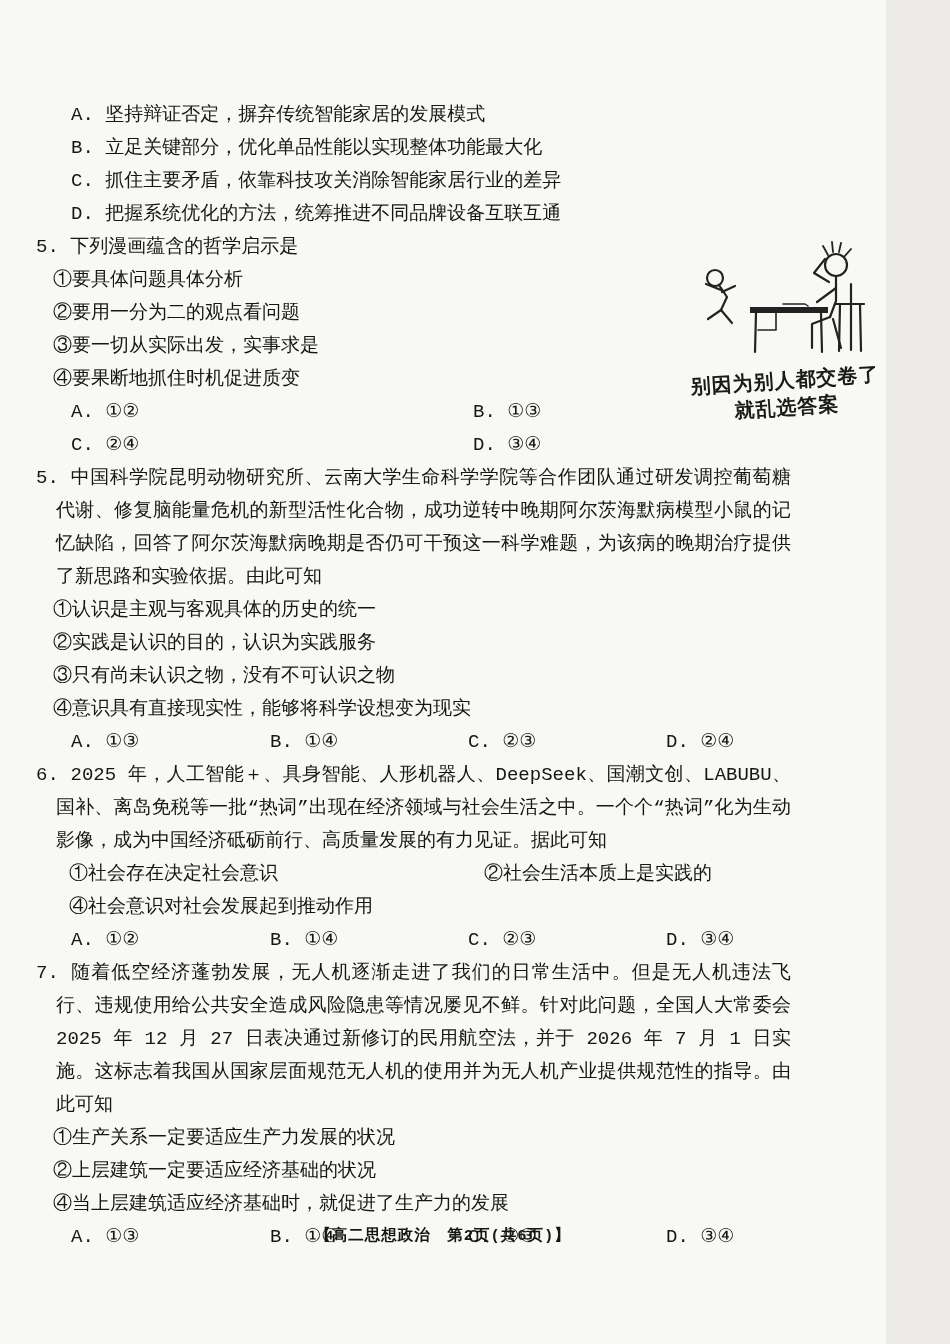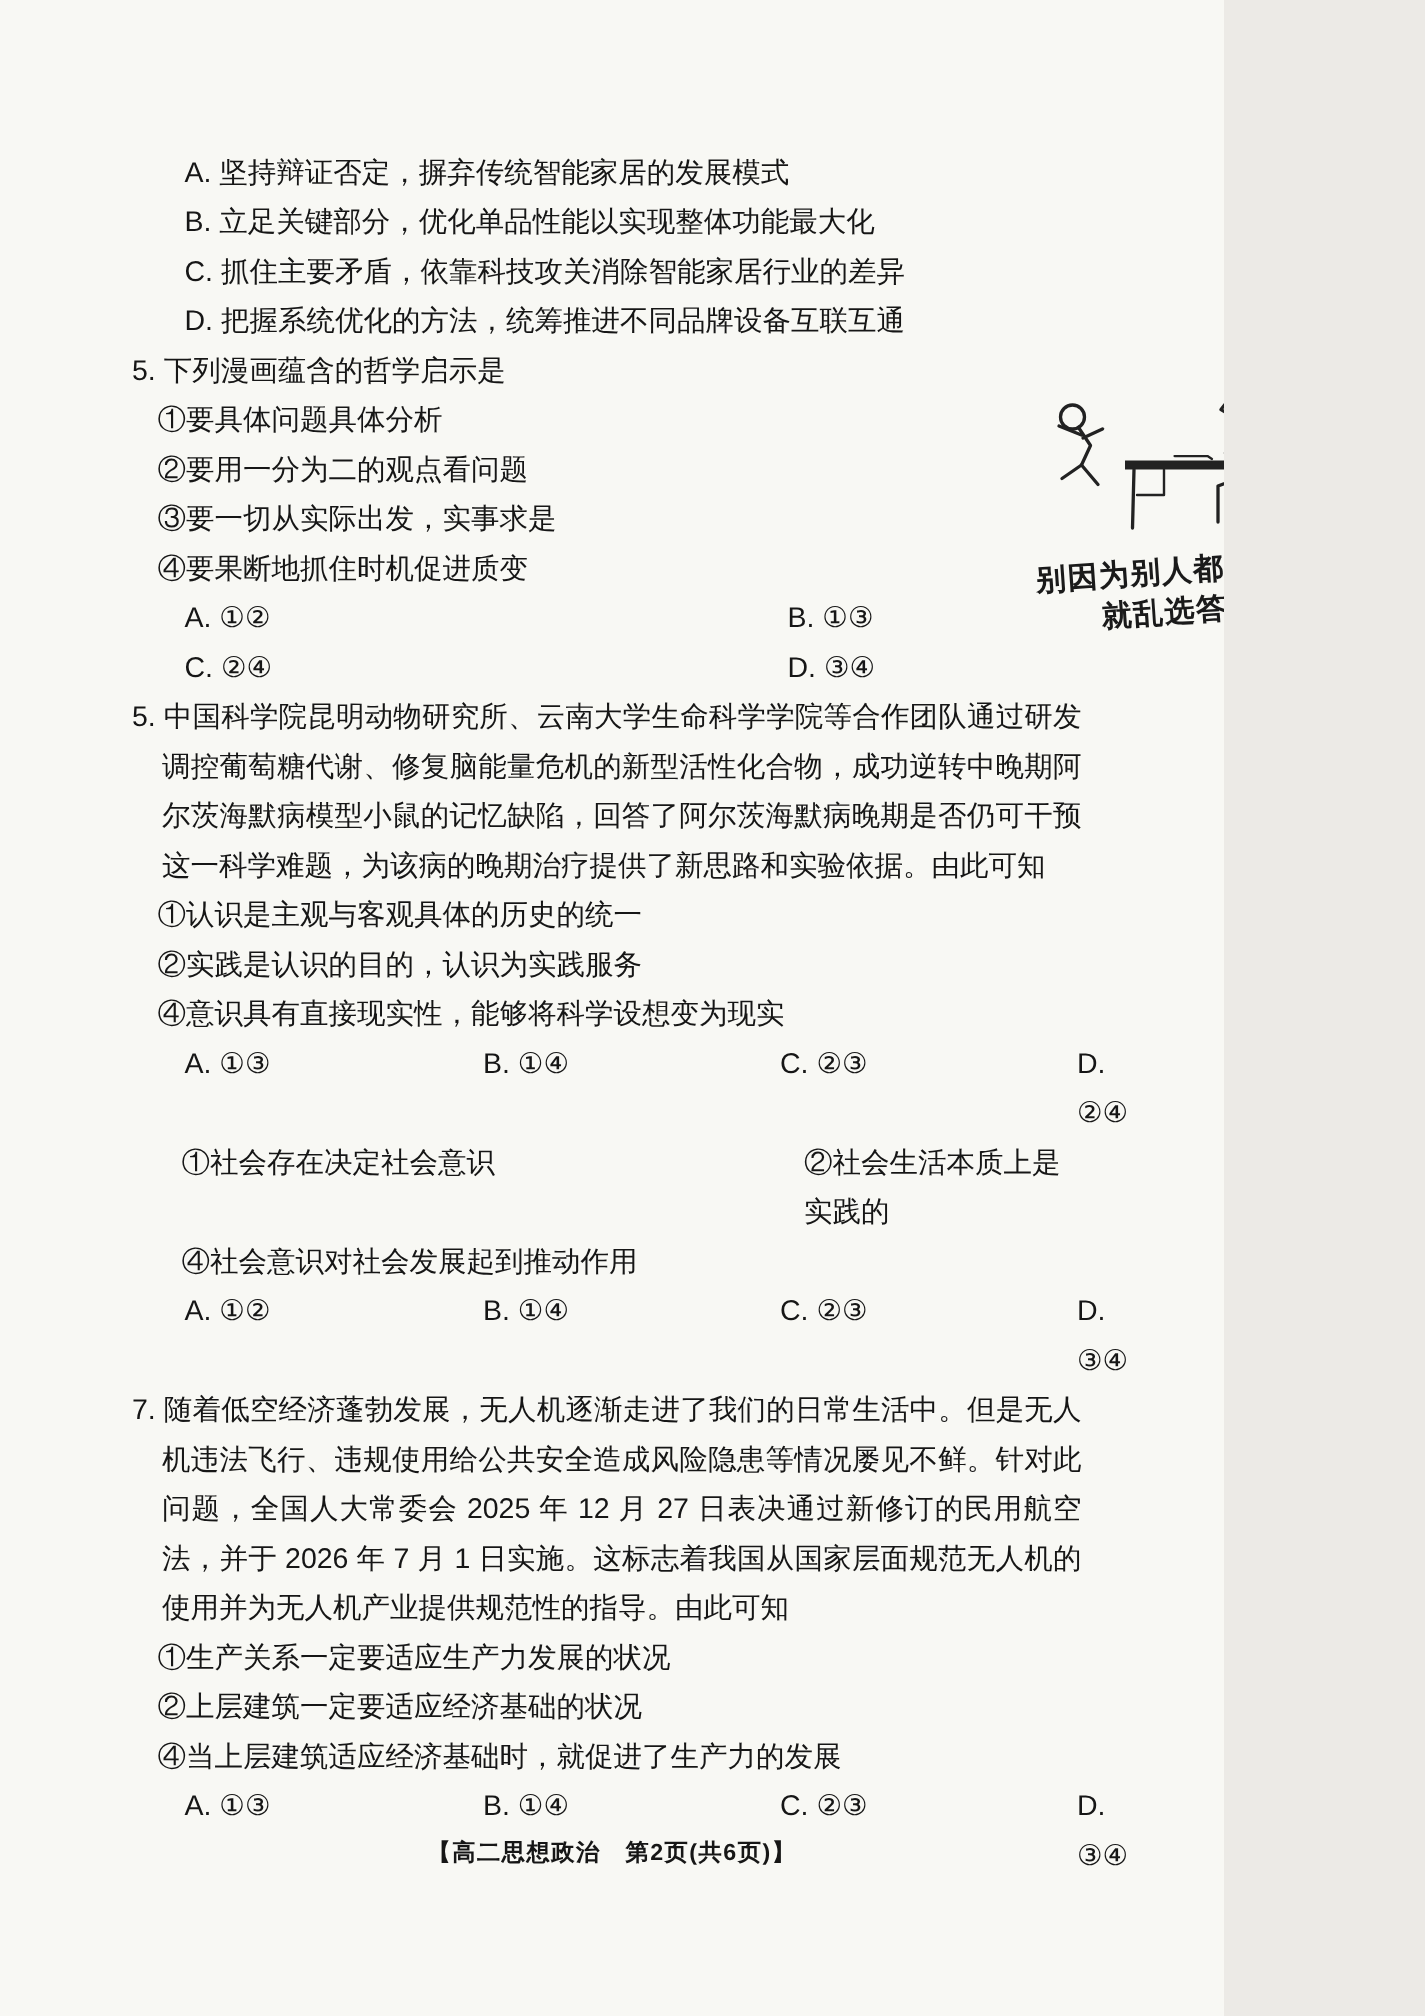--- a/index.html
+++ b/index.html
@@ -1,23 +1,23 @@
 <!DOCTYPE html>
 <html><head>
 <meta charset="utf-8">
 <style>
   html,body{margin:0;padding:0;background:#eceae6;}
   .page{
     position:relative;
-    width:816px;height:1344px;
+    width:886px;height:1344px;
     background:#f8f8f4;
     color:#161616;
-    font-family:Liberation Sans, sans-serif;
+    font-family:Liberation Mono, monospace;
     font-size:19px;line-height:33px;
-    padding:99px 95px 0 88px;
+    padding:99px 95px 0 36px;
     box-sizing:border-box;
     overflow:hidden;
   }
   .block{margin:0;}
   .indent-opt{margin-left:35px;}
   .indent-item{margin-left:17px;}
   .stem{padding-left:20px;text-indent:-20px;text-align:justify;}
   .choices4{display:grid;grid-template-columns:199px 198px 198px 1fr;margin-left:35px;}
   .choices2{display:grid;grid-template-columns:402px 1fr;margin-left:35px;}
   .items2{display:grid;grid-template-columns:415px 1fr;margin-left:33px;}
@@ -66,30 +66,32 @@
     <div class="choices2">
       <span>C. ②④</span>
       <span>D. ③④</span>
     </div>
   </section>
 
   <section class="block">
     <div class="stem">5. 中国科学院昆明动物研究所、云南大学生命科学学院等合作团队通过研发调控葡萄糖代谢、修复脑能量危机的新型活性化合物，成功逆转中晚期阿尔茨海默病模型小鼠的记忆缺陷，回答了阿尔茨海默病晚期是否仍可干预这一科学难题，为该病的晚期治疗提供了新思路和实验依据。由此可知</div>
     <div class="indent-item">①认识是主观与客观具体的历史的统一</div>
     <div class="indent-item">②实践是认识的目的，认识为实践服务</div>
+    <div class="indent-item">③只有尚未认识之物，没有不可认识之物</div>
     <div class="indent-item">④意识具有直接现实性，能够将科学设想变为现实</div>
     <div class="choices4">
       <span>A. ①③</span>
       <span>B. ①④</span>
       <span>C. ②③</span>
       <span>D. ②④</span>
     </div>
   </section>
 
   <section class="block">
+    <div class="stem">6. 2025 年，人工智能＋、具身智能、人形机器人、DeepSeek、国潮文创、LABUBU、国补、离岛免税等一批“热词”出现在经济领域与社会生活之中。一个个“热词”化为生动影像，成为中国经济砥砺前行、高质量发展的有力见证。据此可知</div>
     <div class="items2">
       <span>①社会存在决定社会意识</span>
       <span>②社会生活本质上是实践的</span>
     </div>
     <div class="items2">
       <span>④社会意识对社会发展起到推动作用</span>
     </div>
     <div class="choices4">
       <span>A. ①②</span>
       <span>B. ①④</span>

